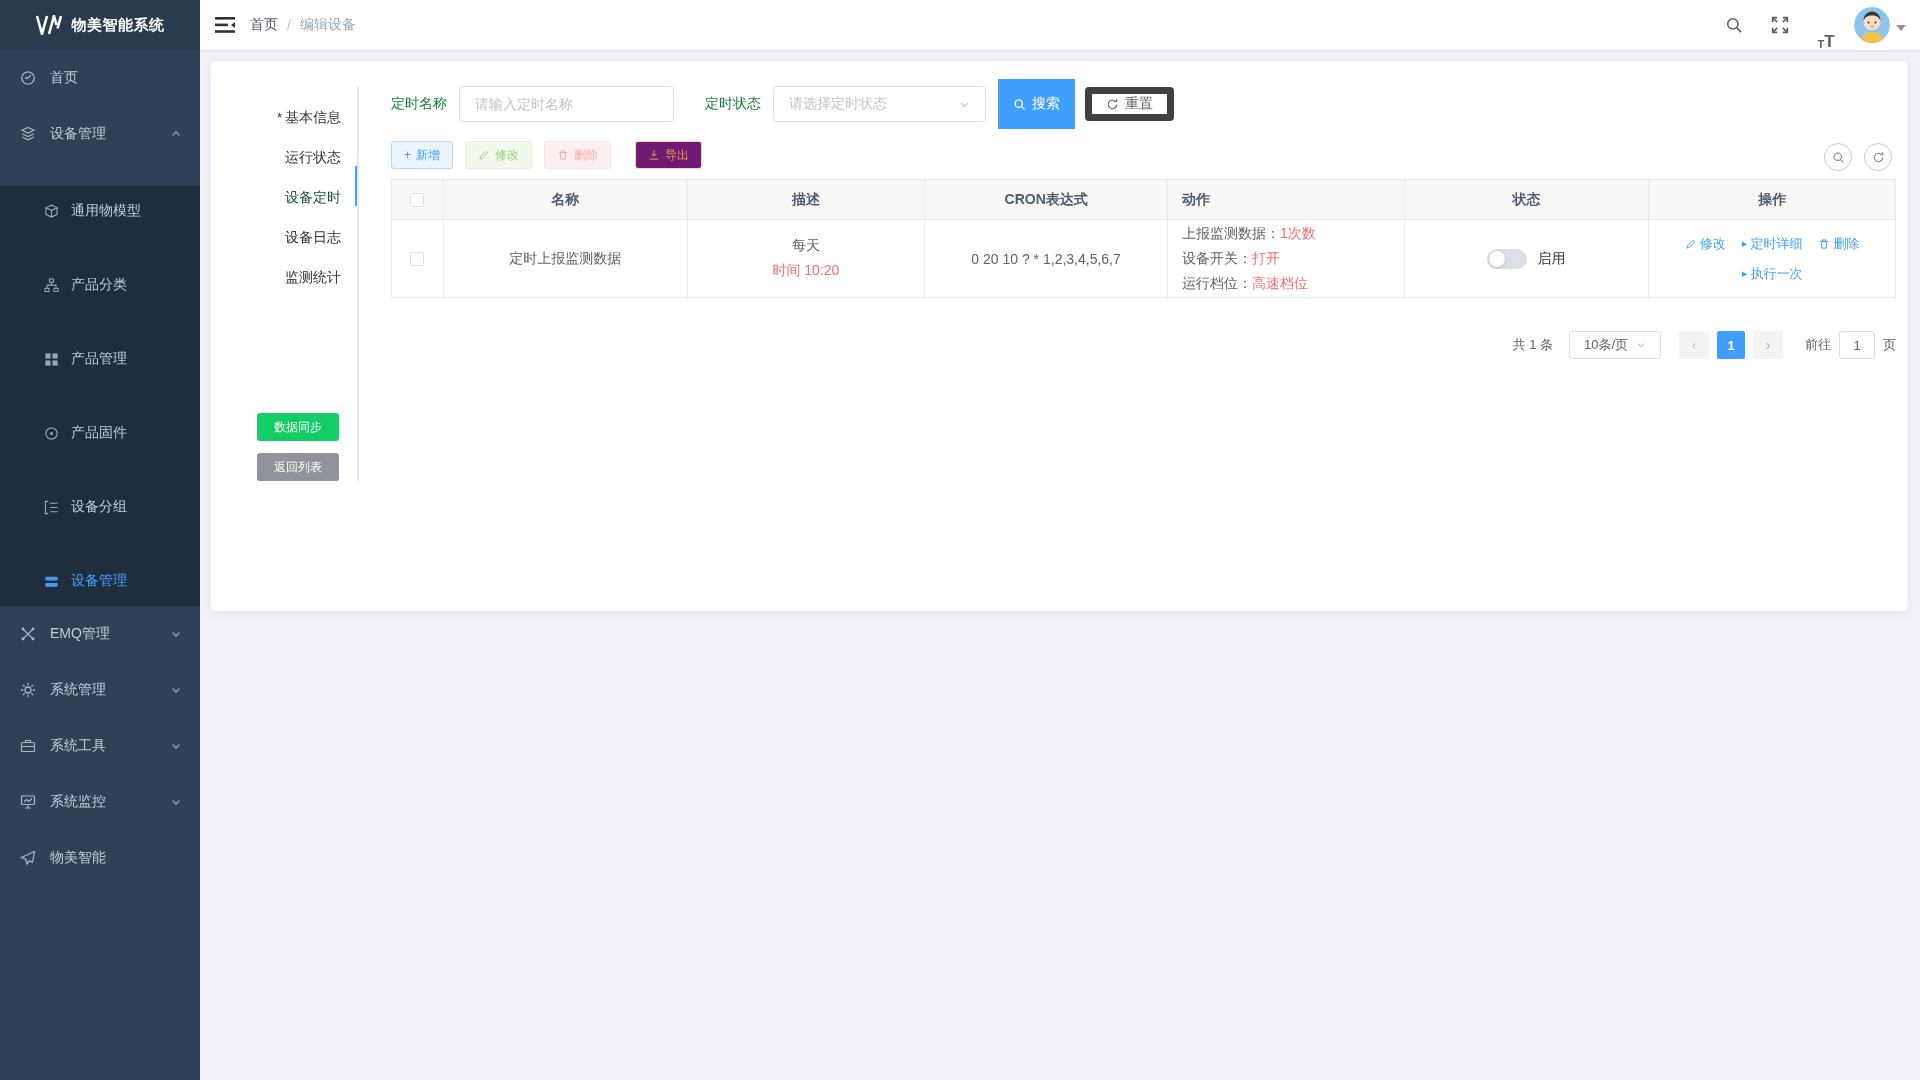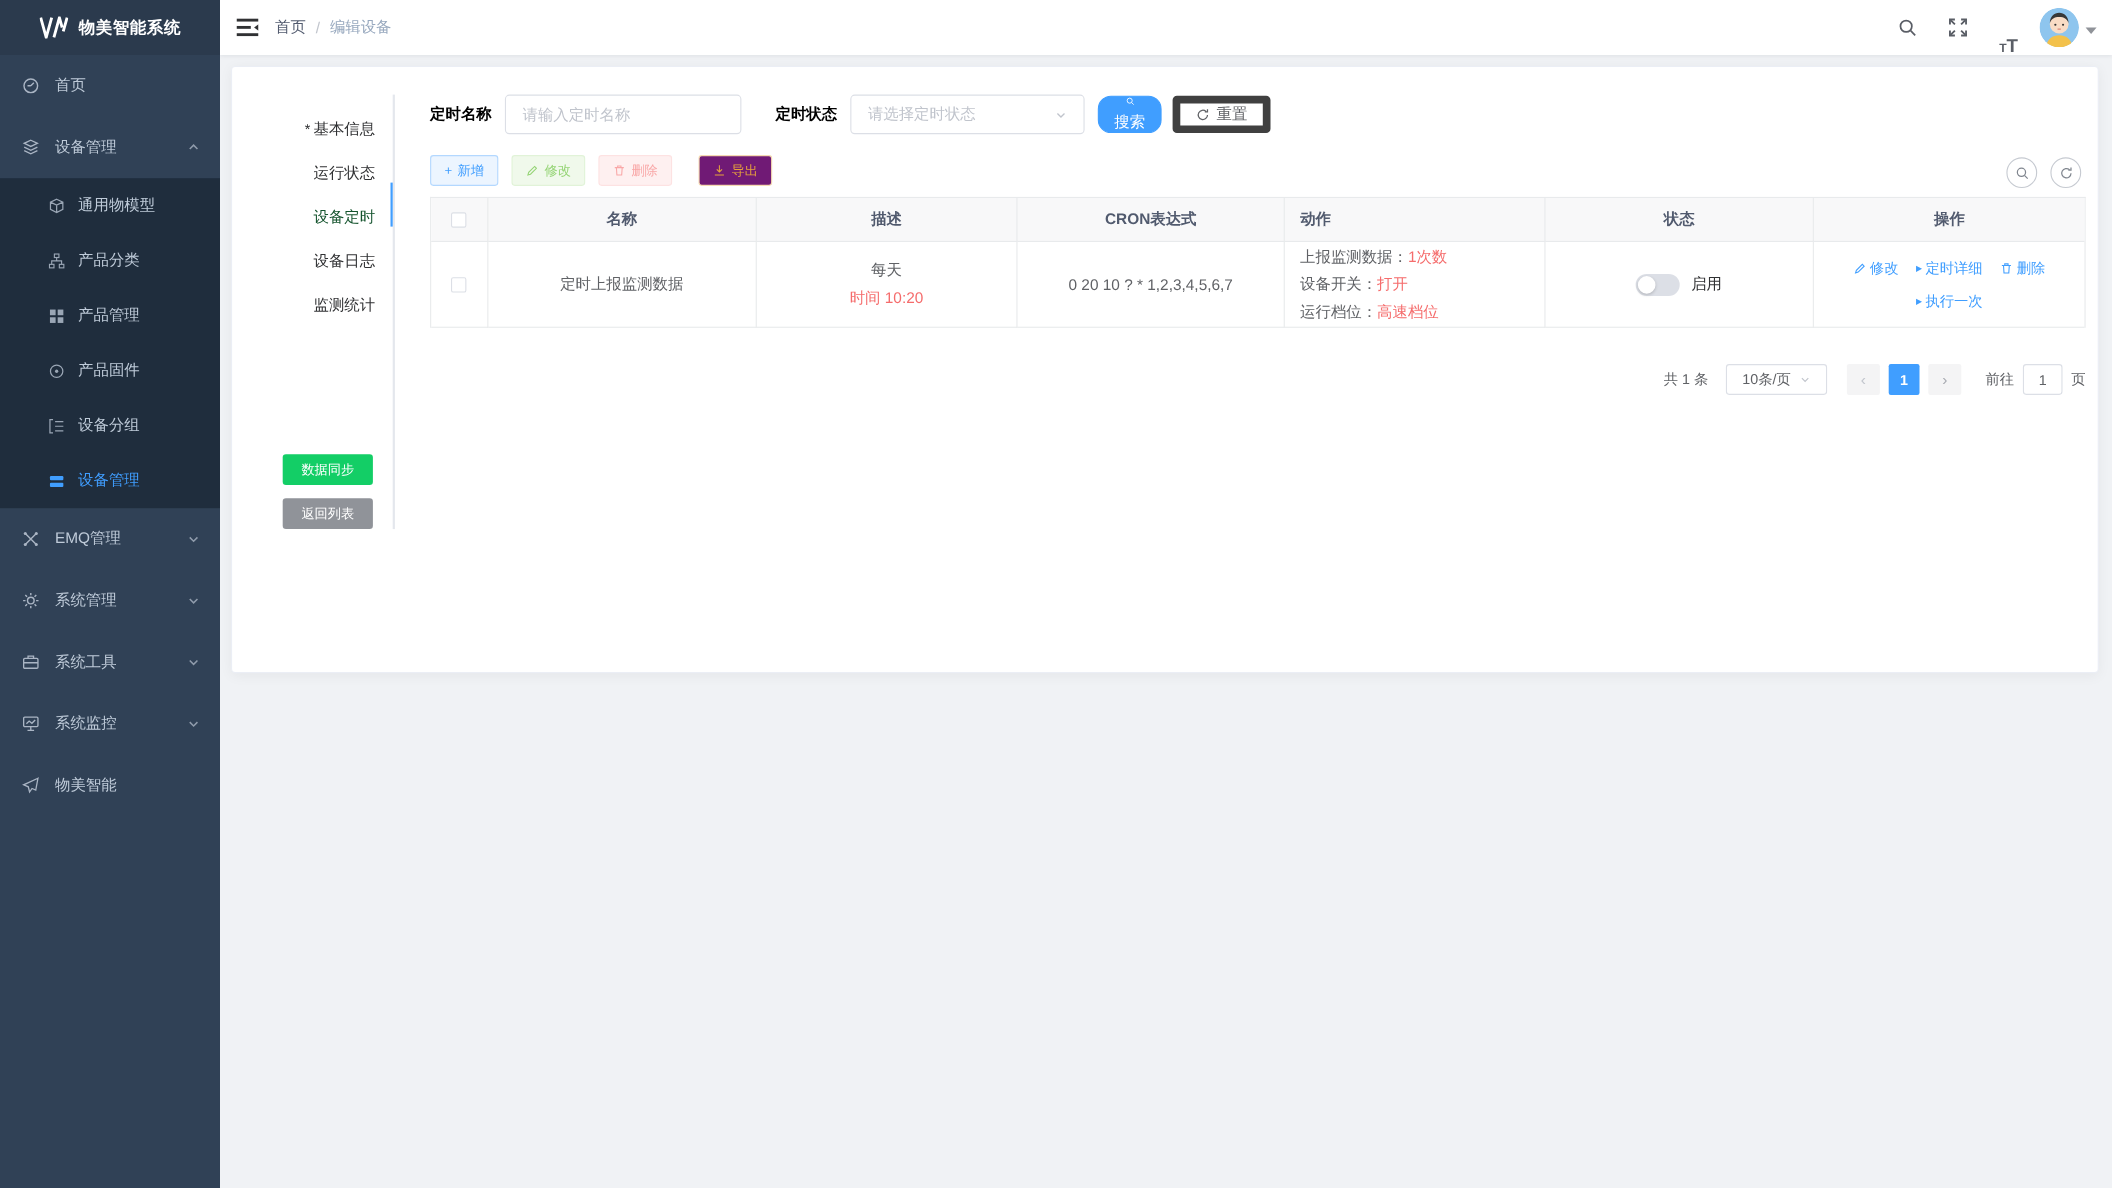--- a/index.html
+++ b/index.html
@@ -8,21 +8,21 @@
   svg { display:block; }
 
   
   .sidebar { position:absolute; left:0; top:0; width:200px; height:1080px; background:#304156; z-index:5; }
   .logo-bar { height:50px; display:flex; align-items:center; justify-content:center; gap:10px; background:#2b3a4d; }
   .logo-title { color:#fff; font-size:15px; font-weight:bold; letter-spacing:.5px; }
   .sb-item { height:56px; display:flex; align-items:center; padding:0 20px; color:#bfcbd9; font-size:14px; cursor:pointer; position:relative; }
   .sb-item .mi { width:16px; height:16px; margin-right:14px; color:#aab5c4; flex:none; }
   .sb-item .chev { position:absolute; right:18px; color:#8f9bab; }
   .sb-sub { background:#1f2d3d; }
-  .sb-sub-item { height:50px; display:flex; align-items:center; padding:0 20px 0 44px; color:#bfcbd9; font-size:14px; cursor:pointer; }
+  .sb-sub-item { height:50px; display:flex; align-items:center; padding:0 20px 0 44px; color:#bfcbd9; font-size:14px; cursor:pointer;margin-top:24px; }
   .sb-sub-item .mi { width:15px; height:15px; margin-right:12px; color:#9aa6b5; flex:none; }
   .sb-sub-item.active, .sb-sub-item.active .mi { color:#409eff; }
 
   
   .topbar { position:absolute; left:200px; top:0; width:1720px; height:50px; background:#fff;
     box-shadow:0 1px 4px rgba(0,21,41,.08); display:flex; align-items:center; z-index:4; }
   .hamburger { width:50px; height:50px; display:flex; align-items:center; justify-content:center; color:#303133; cursor:pointer; }
   .breadcrumb { display:flex; align-items:center; gap:9px; font-size:14px; }
   .bc-home { color:#515a6e; cursor:pointer; }
   .bc-sep { color:#c0c4cc; }
@@ -47,30 +47,30 @@
   .vtabs-divider { position:absolute; left:146px; top:25px; width:2px; height:395px; background:#e4e7ed; }
   .vtab-activebar { position:absolute; left:144px; top:105px; width:2px; height:40px; background:#409eff; z-index:2; }
 
   .side-btn { position:absolute; left:46px; width:82px; height:28px; border:none; border-radius:3px;
     color:#fff; font-size:12px; cursor:pointer; font-family:inherit; }
   .btn-sync { top:352px; background:#13ce66; }
   .btn-back { top:392px; background:#909399; }
 
   
   .filter-row { position:absolute; left:180px; top:25px; height:36px; display:flex; align-items:center; }
-  .f-label { font-size:14px; font-weight:bold; color:#000000; margin-right:12px; }
+  .f-label { font-size:14px; font-weight:normal; color:#15803d; margin-right:12px; }
   .f-input { width:215px; height:36px; border:1px solid #dcdfe6; border-radius:4px; padding:0 15px; font-size:14px;
     color:#606266; font-family:inherit; outline:none; }
   .f-input::placeholder { color:#c0c4cc; }
   .f-select { width:213px; height:36px; border:1px solid #dcdfe6; border-radius:4px; padding:0 15px; font-size:14px;
     color:#c0c4cc; display:flex; align-items:center; justify-content:space-between; cursor:pointer; margin-right:12px; }
   .f-select .sel-caret { color:#c0c4cc; }
   .gap31 { width:31px; } .gap10 { width:10px; }
-  .btn-search { height:34px; padding:0 14px; background:#409eff; border:1px solid #409eff; border-radius:12px;
-    color:#fff; font-size:14px; display:flex; align-items:center; gap:6px; cursor:pointer; font-family:inherit;flex-direction:column; }
+  .btn-search { height:50px; padding:0 14px; background:#409eff; border:1px solid #409eff; border-radius:0;
+    color:#fff; font-size:14px; display:flex; align-items:center; gap:6px; cursor:pointer; font-family:inherit; }
   .btn-reset { height:34px; padding:0 14px; background:#fff; border:7px solid #404040; border-radius:4px;
     color:#606266; font-size:14px; display:flex; align-items:center; gap:6px; cursor:pointer; font-family:inherit; }
 
   
   .toolbar { position:absolute; left:180px; top:80px; height:28px; display:flex; gap:12px; }
   .pbtn { height:28px; padding:0 12px; border-radius:3px; font-size:12px; display:flex; align-items:center; gap:5px;
     cursor:pointer; font-family:inherit; border:1px solid; }
   .pbtn-add { background:#ecf5ff; border-color:#b3d8ff; color:#409eff; }
   .pbtn-edit { background:#f0f9eb; border-color:#e1f3d8; color:#95d475; cursor:not-allowed; }
   .pbtn-del { background:#fef0f0; border-color:#fde2e2; color:#f9a7a7; cursor:not-allowed; }

